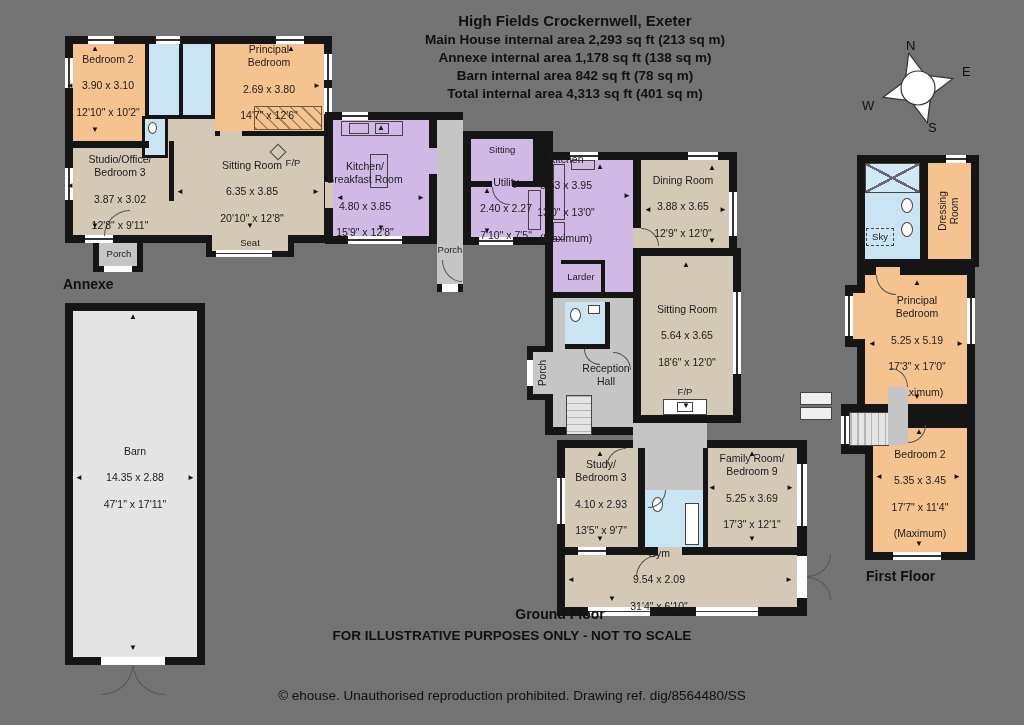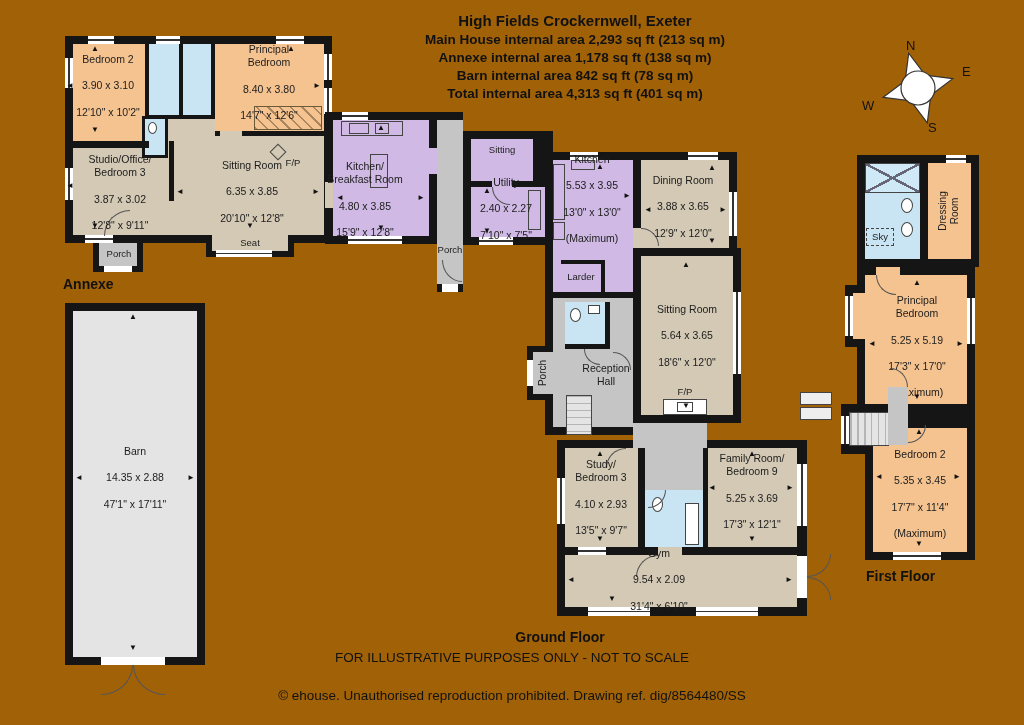--- a/index.html
+++ b/index.html
@@ -1,16 +1,16 @@
 <!DOCTYPE html>
 <html><head>
 <meta charset="utf-8">
 <style>
   html,body{margin:0;padding:0;background:#fff}
-  .plan{position:relative;width:1024px;height:725px;background:#a16207;
+  .plan{position:relative;width:1024px;height:725px;background:#737373;
         font-family:"Liberation Sans",sans-serif;color:#111;overflow:hidden}
   .plan *{box-sizing:border-box}
   .a{position:absolute}
   .bk{position:absolute;background:#151515}
   .rm{position:absolute}
   .rl{position:absolute;transform:translate(-50%,-50%);text-align:center;color:#1c1c1c;
       font-size:10.5px;line-height:1.25;white-space:pre-line}
   .rl span{display:block;white-space:pre-line}
   .sm{font-size:9.5px}
   .sec{position:absolute;font-weight:bold;font-size:14px;color:#111}
@@ -106,21 +106,21 @@
   <div class="rl sm" style="left:119px;top:254px"><span>Porch</span></div>
 
   <div class="rl" style="left:108px;top:86px">
     <span>Bedroom 2</span>
     <span>3.90 x 3.10</span>
     <span>12'10" x 10'2"</span>
   </div>
   <div class="rl" style="left:269px;top:82px">
     <span>Principal
 Bedroom</span>
-    <span>8.40 x 3.80</span>
+    <span>2.69 x 3.80</span>
     <span>14'7" x 12'6"</span>
   </div>
   <div class="rl" style="left:120px;top:192px">
     <span>Studio/Office/
 Bedroom 3</span>
     <span>3.87 x 3.02</span>
     <span>12'8" x 9'11"</span>
   </div>
   <div class="rl" style="left:252px;top:192px">
     <span>Sitting Room</span>
@@ -178,21 +178,21 @@
   <div class="rm" style="left:633px;top:228px;width:8px;height:20px;background:#d3c9b5"></div>
   <div class="arc q-tr" style="left:641px;top:228px;width:18px;height:18px"></div>
   <div class="outl" style="left:553px;top:164px;width:12px;height:56px"></div>
   <div class="outl" style="left:553px;top:222px;width:12px;height:18px"></div>
   <div class="outl" style="left:571px;top:160px;width:24px;height:10px"></div>
   <div class="bk" style="left:561px;top:260px;width:44px;height:4px"></div>
   <div class="bk" style="left:601px;top:260px;width:4px;height:32px"></div>
   <div class="winH" style="left:570px;top:152px;width:28px;height:8px"></div>
   <div class="winH" style="left:688px;top:152px;width:30px;height:8px"></div>
   <div class="winV" style="left:729px;top:192px;width:8px;height:44px"></div>
-  <div class="rl" style="left:592px;top:199px">
+  <div class="rl" style="left:566px;top:199px">
     <span>Kitchen</span>
     <span>5.53 x 3.95</span>
     <span>13'0" x 13'0"</span>
     <span>(Maximum)</span>
   </div>
   <div class="rl" style="left:683px;top:207px">
     <span>Dining Room</span>
     <span>3.88 x 3.65</span>
     <span>12'9" x 12'0"</span>
   </div>
@@ -266,21 +266,21 @@
     <span>Family Room/
 Bedroom 9</span>
     <span>5.25 x 3.69</span>
     <span>17'3" x 12'1"</span>
   </div>
   <div class="rl" style="left:659px;top:580px">
     <span>Gym</span>
     <span>9.54 x 2.09</span>
     <span>31'4" x 6'10"</span>
   </div>
-  <div class="sec" style="left:490px;top:629px;width:140px;text-align:center">Ground Floor</div>
+  <div class="sec" style="left:490px;top:606px;width:140px;text-align:center">Ground Floor</div>
 
   <div class="bk" style="left:65px;top:303px;width:140px;height:362px"></div>
   <div class="rm" style="left:73px;top:311px;width:124px;height:346px;background:#e4e4e4"></div>
   <div class="rm" style="left:101px;top:657px;width:64px;height:8px;background:#fff"></div>
   <div class="arc q-br" style="left:101px;top:665px;width:32px;height:30px"></div>
   <div class="arc q-bl" style="left:133px;top:665px;width:32px;height:30px"></div>
   <div class="rl" style="left:135px;top:478px">
     <span>Barn</span>
     <span>14.35 x 2.88</span>
     <span>47'1" x 17'11"</span>
@@ -369,16 +369,16 @@
   <span class="dar" style="left:191px;top:478px">►</span>
   <span class="dar" style="left:872px;top:344px">◄</span>
   <span class="dar" style="left:960px;top:344px">►</span>
   <span class="dar" style="left:917px;top:397px">▼</span>
   <span class="dar" style="left:917px;top:283px">▲</span>
   <span class="dar" style="left:879px;top:477px">◄</span>
   <span class="dar" style="left:957px;top:477px">►</span>
   <span class="dar" style="left:919px;top:544px">▼</span>
   <span class="dar" style="left:919px;top:432px">▲</span>
 
-  <div class="footer" style="top:650px;font-weight:normal">FOR ILLUSTRATIVE PURPOSES ONLY - NOT TO SCALE</div>
+  <div class="footer" style="top:628px;font-weight:bold">FOR ILLUSTRATIVE PURPOSES ONLY - NOT TO SCALE</div>
   <div class="footer" style="top:688px">© ehouse. Unauthorised reproduction prohibited. Drawing ref. dig/8564480/SS</div>
 
 </div>
 
 </body></html>

